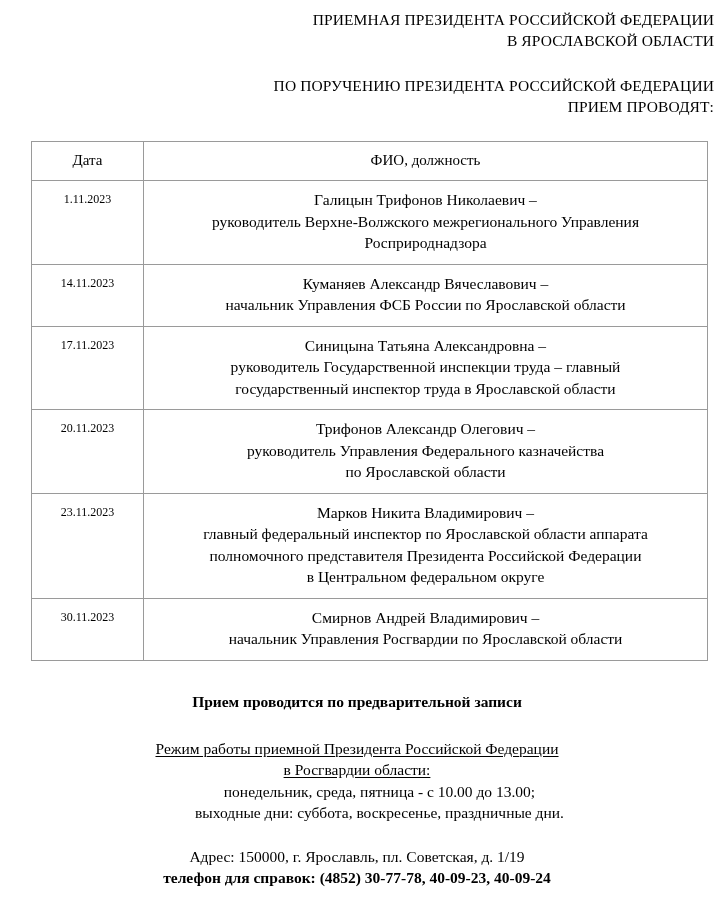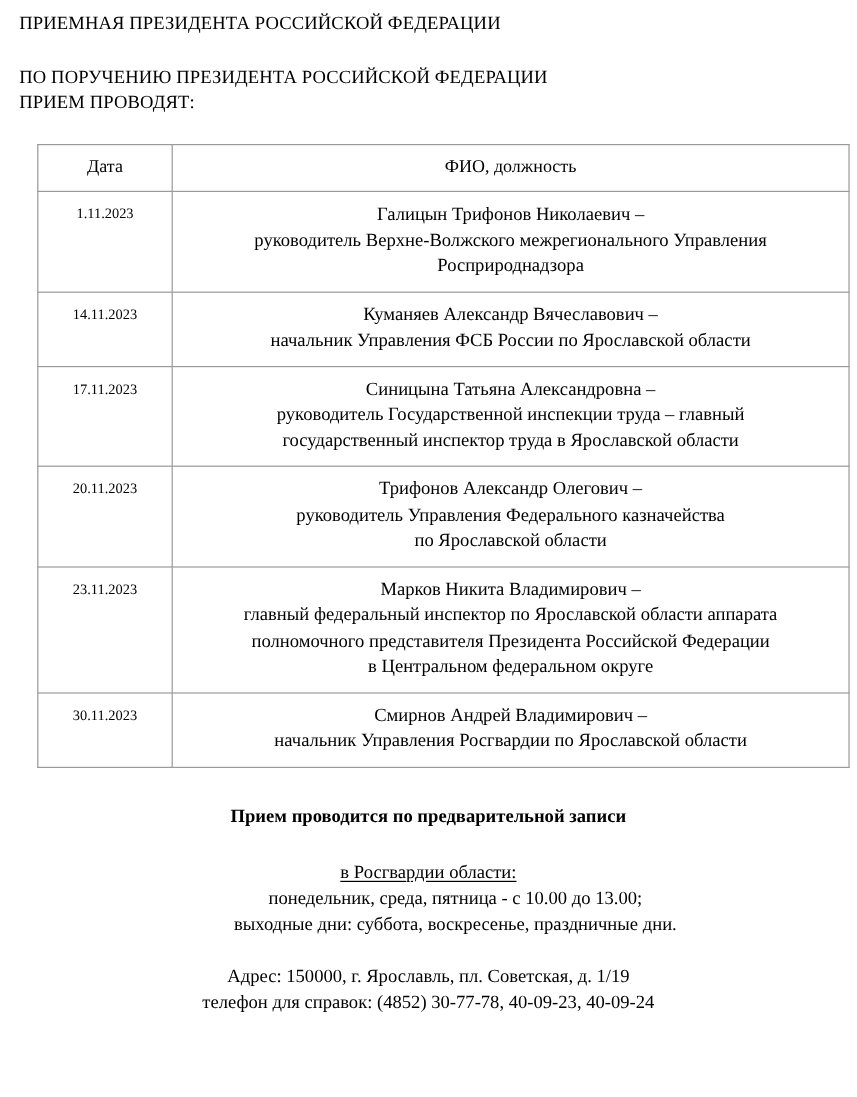--- a/index.html
+++ b/index.html
@@ -17,21 +17,21 @@
   }
   .page {
     position: relative;
     width: 714px;
     height: 914px;
     box-sizing: border-box;
   }
 
   
   .heading-block {
-    text-align: left;
+    text-align: right;
     font-size: 15.5px;
     line-height: 21px;
     letter-spacing: 0.1px;
     margin-left: 16px;
   }
   .heading-block-1 {
     padding-top: 9px;
   }
   .heading-block-2 {
     padding-top: 24px;
@@ -120,30 +120,31 @@
     line-height: 21.5px;
     margin-top: 22px;
   }
   .address-block .addr {
     display: block;
     white-space: nowrap;
   }
   .address-block .phone {
     display: block;
     white-space: nowrap;
-    font-weight: normal;
+    font-weight: bold;
   }
 </style>
 </head>
 <body>
 
 <div class="page">
 
   <div class="heading-block heading-block-1">
     <span class="heading-line">ПРИЕМНАЯ ПРЕЗИДЕНТА РОССИЙСКОЙ ФЕДЕРАЦИИ</span>
+    <span class="heading-line">В ЯРОСЛАВСКОЙ ОБЛАСТИ</span>
   </div>
 
   <div class="heading-block heading-block-2">
     <span class="heading-line">ПО ПОРУЧЕНИЮ ПРЕЗИДЕНТА РОССИЙСКОЙ ФЕДЕРАЦИИ</span>
     <span class="heading-line">ПРИЕМ ПРОВОДЯТ:</span>
   </div>
 
   <div class="table-wrap">
     <table class="schedule">
       <colgroup>
@@ -204,20 +205,21 @@
             <span class="nm-line">начальник Управления Росгвардии по Ярославской области</span>
           </td>
         </tr>
       </tbody>
     </table>
   </div>
 
   <div class="notice">Прием проводится по предварительной записи</div>
 
   <div class="hours-block">
+    <span class="underlined"><span>Режим работы приемной Президента Российской Федерации</span></span>
     <span class="underlined"><span>в Росгвардии области:</span></span>
     <span class="plain">понедельник, среда, пятница - с 10.00 до 13.00;</span>
     <span class="plain">выходные дни: суббота, воскресенье, праздничные дни.</span>
   </div>
 
   <div class="address-block">
     <span class="addr">Адрес: 150000, г. Ярославль, пл. Советская, д. 1/19</span>
     <span class="phone">телефон для справок: (4852) 30-77-78, 40-09-23, 40-09-24</span>
   </div>
 

